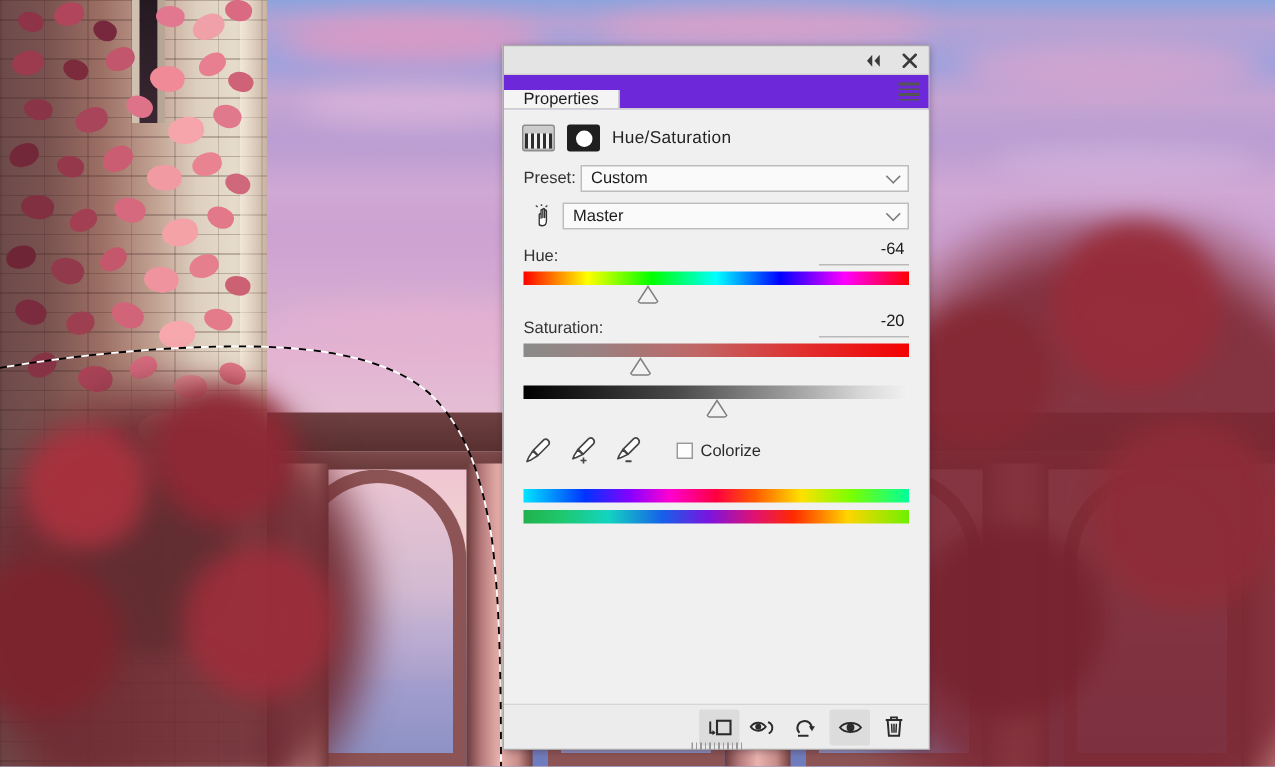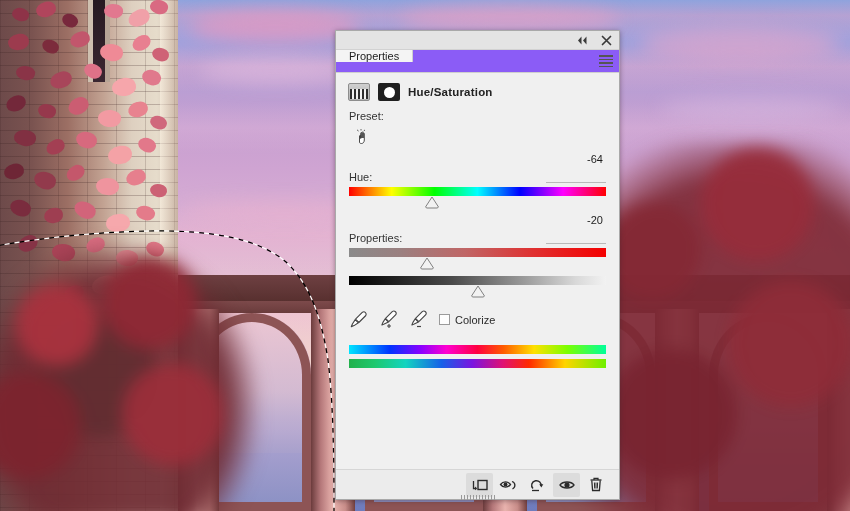--- a/index.html
+++ b/index.html
@@ -151,22 +151,22 @@
     display:flex; flex-direction:column;
   }
   .panel-topbar {
     height:19px; background:#e4e4e4; border-bottom:1px solid #d2d2d2;
     display:flex; align-items:center; justify-content:flex-end;
     padding-right:6px; gap:11px;
   }
   .tb-btn { width:13px; height:13px; display:flex; align-items:center;
             justify-content:center; cursor:pointer; color:#3a3a3a; }
   .tab-strip {
-    height:23px; background:#8b5cf6; border-bottom:1px solid #cfcfcf;
-    display:flex; align-items:flex-start; position:relative;
+    height:23px; background:#6d28d9; border-bottom:1px solid #cfcfcf;
+    display:flex; align-items:flex-end; position:relative;
   }
   .tab {
     background:#f4f4f4; padding:0 13px; display:flex; align-items:center;
     font-size:11px; color:#1d1d1d; border-right:1px solid #cfcfcf;
     cursor:pointer;
   }
   .hamburger {
     position:absolute; right:6px; top:5px; width:14px; height:12px;
     display:flex; flex-direction:column; justify-content:space-between; cursor:pointer;
   }
@@ -185,21 +185,21 @@
   }
   .adj-icon i {
     display:block; width:18px; height:10px;
     background:repeating-linear-gradient(to right,#2e2e2e 0 2px,#f2f2f2 2px 4px);
   }
   .mask-icon {
     width:22px; height:18px; background:#1f1f1f; border-radius:2px;
     display:flex; align-items:center; justify-content:center;
   }
   .mask-icon b { display:block; width:11px; height:11px; background:#fff; border-radius:50%; }
-  .adj-title { font-weight:bold; font-size:11.5px; color:#232323; letter-spacing:.2px; }
+  .adj-title { font-weight:normal; font-size:11.5px; color:#232323; letter-spacing:.2px; }
 
   .row { display:flex; align-items:center; padding:0 13px; margin-bottom:7px;justify-content:space-between; }
   .row-label { font-size:11px; color:#333; }
   .preset-label { width:38px; }
 
   .sel {
     flex:1; height:18px; background:#fafafa; border:1px solid #bdbdbd;
     display:flex; align-items:center; padding:0 6px; font-size:11px;
     color:#1c1c1c; position:relative; cursor:pointer;
   }
@@ -209,21 +209,21 @@
     border-bottom:1.4px solid #7b7b7b; transform:translateY(-70%) rotate(45deg);
   }
   .hand-icon { width:26px; display:flex; justify-content:center; }
 
   
   .sgroup { padding:0 13px; margin-top:3px; }
   .sgroup-top { display:flex; align-items:flex-end; justify-content:space-between; }
   .slabel { font-size:11px; color:#333; }
   .svalue {
     width:60px; border-bottom:1px solid #b9b9b9; font-size:11px;
-    color:#1c1c1c; text-align:right; padding:0 3px 17px 0; cursor:text;
+    color:#1c1c1c; text-align:right; padding:0 3px 4px 0; cursor:text;
   }
   .svalue.left { text-align:left; }
   .track-wrap { position:relative; height:24px; margin-top:4px; }
   .track { position:absolute; left:0; top:0; width:100%; height:9px; }
   .track.hue {
     background:linear-gradient(to right,
       #ff0000 0%, #ffff00 16.6%, #00ff00 33.3%, #00ffff 50%,
       #0000ff 66.6%, #ff00ff 83.3%, #ff0000 100%);
   }
   .track.sat {
@@ -234,21 +234,21 @@
   }
   .thumb {
     position:absolute; top:9px; width:17px; height:13px; cursor:pointer;
     transform:translateX(-50%);
   }
   .thumb svg { display:block; }
 
   
   .tools-row { display:flex; align-items:center; padding:10px 13px 0 13px; gap:11px; }
   .eyed { width:19px; height:19px; cursor:pointer; }
-  .cb-wrap { display:flex; gap:5px; cursor:pointer; }
+  .cb-wrap { display:flex; gap:5px; margin-left:12px; cursor:pointer; }
   .cbox { width:11px; height:11px; border:1px solid #9a9a9a; background:#fdfdfd; }
   .cb-label { font-size:11px; color:#2b2b2b; }
 
   
   .spectrums { padding:16px 13px 0 13px; }
   .sbar { height:9px; margin-bottom:5px; }
   .sbar1 {
     background:linear-gradient(to right,
       #00e5ff 0%, #0033ff 16%, #8a00ff 28%, #ff00d0 38%,
       #ff0040 50%, #ff5a00 60%, #ffe000 72%, #7aff00 85%, #00ff9b 100%);
@@ -415,52 +415,60 @@
           <i></i>
         </div>
       <div class="mask-icon">
           <b></b>
         </div>
       <div class="adj-title">Hue/Saturation</div>
     </div>
 
     <div class="row">
       <div class="row-label preset-label">Preset:</div>
+      <div class="sel">
+        <span>Custom</span>
+        <span class="chev"></span>
+      </div>
     </div>
 
     <div class="row">
       <div class="hand-icon">
         <svg width="17" height="17" viewBox="0 0 17 17">
           <path d="M5.5 13.5 L5.5 7 C5.5 6.2 6.7 6.2 6.7 7 L6.7 9.5 L6.7 4.2
                    C6.7 3.4 7.9 3.4 7.9 4.2 L7.9 9 L7.9 3.6 C7.9 2.8 9.1 2.8 9.1 3.6
                    L9.1 9 L9.1 4.6 C9.1 3.8 10.3 3.8 10.3 4.6 L10.3 11
                    C10.3 13.2 9 14.5 7.5 14.5 C6.2 14.5 5.5 13.8 5.5 13.5 Z" fill="#fff" stroke="#333" stroke-width="0.9" stroke-linejoin="round"></path>
           <path d="M4.5 2 L3.2 1 M7 1.4 L7 0.2 M9.7 2 L10.9 1" stroke="#444" stroke-width="1"></path>
         </svg>
       </div>
+      <div class="sel">
+        <span>Master</span>
+        <span class="chev"></span>
+      </div>
     </div>
 
     <div class="sgroup">
       <div class="sgroup-top">
         <span class="slabel">Hue:</span>
         <span class="svalue">-64</span>
       </div>
       <div class="track-wrap">
         <div class="track hue"></div>
         <div class="thumb" style="left:32.2%;">
           <svg width="17" height="13" viewBox="0 0 17 13">
             <path d="M8.5 1 L15 11 A2 2 0 0 1 13.5 12 L3.5 12 A2 2 0 0 1 2 11 Z" fill="#f2f2f2" stroke="#808080" stroke-width="1"></path>
           </svg>
         </div>
       </div>
     </div>
 
     <div class="sgroup">
       <div class="sgroup-top">
-        <span class="slabel">Properties:</span>
+        <span class="slabel">Saturation:</span>
         <span class="svalue">-20</span>
       </div>
       <div class="track-wrap">
         <div class="track sat"></div>
         <div class="thumb" style="left:30.5%;">
           <svg width="17" height="13" viewBox="0 0 17 13">
             <path d="M8.5 1 L15 11 A2 2 0 0 1 13.5 12 L3.5 12 A2 2 0 0 1 2 11 Z" fill="#f2f2f2" stroke="#808080" stroke-width="1"></path>
           </svg>
         </div>
       </div>

